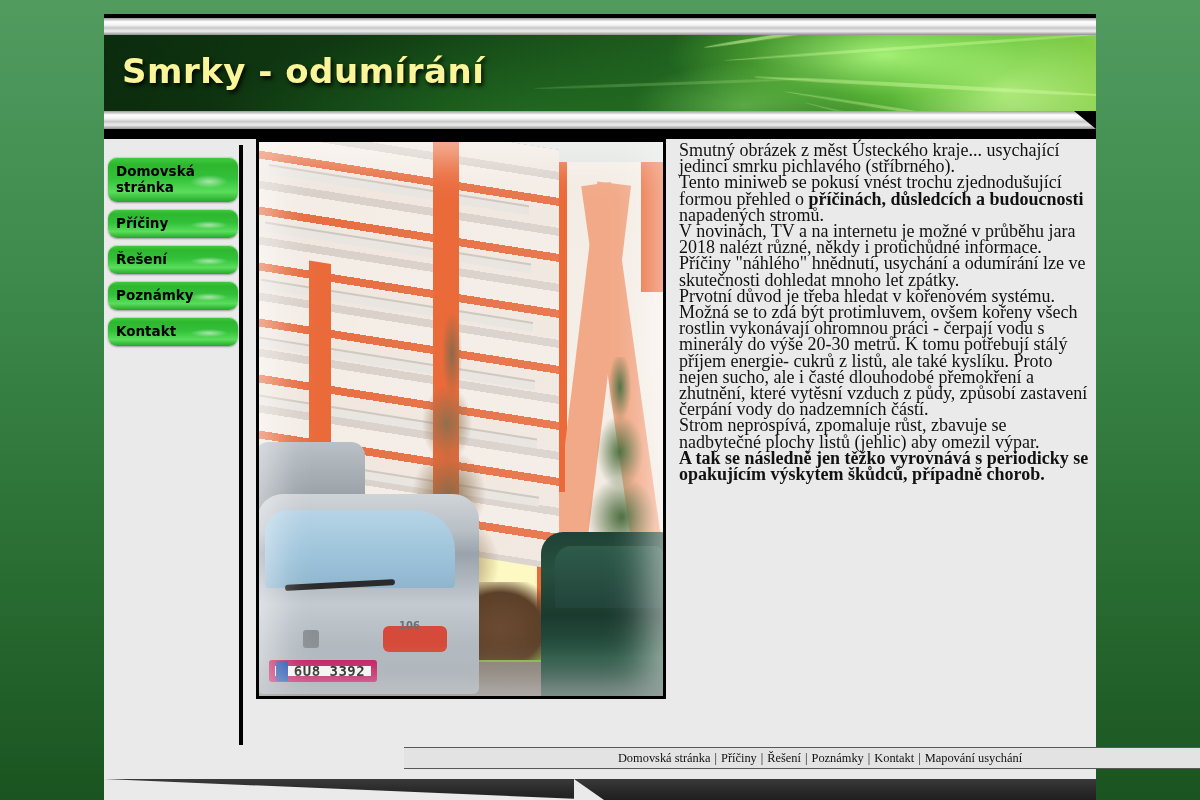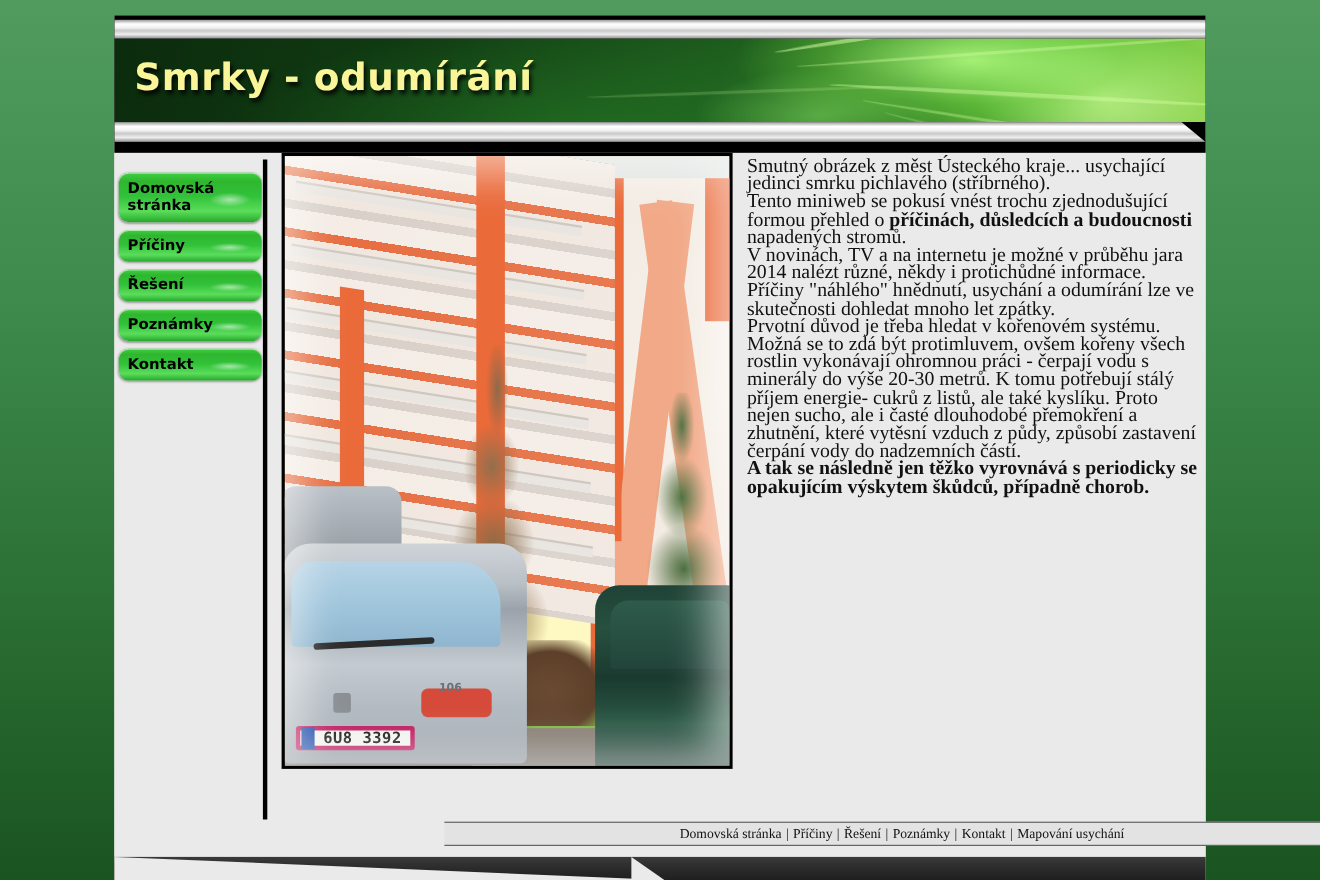--- a/index.html
+++ b/index.html
@@ -200,21 +200,21 @@
   }
   #car-glass {
     left:6px; top:368px; width:190px; height:78px;
     background: linear-gradient(to bottom, #b7d4e6 0%, #9cc3da 60%, #8fb6ce 100%);
     border-radius: 22px 40px 4px 4px;
   }
   #wiper { left:26px; top:440px; width:110px; height:6px; background:#2b2b2b; border-radius:3px; transform:rotate(-3deg); }
   #taillight { left:124px; top:484px; width:64px; height:26px; background:#d8402e; border-radius:6px; opacity:.92; }
   #plate {
     left:10px; top:518px; width:108px; height:22px;
-    background:#f2f2ee; border:4px solid #be185d; border-radius:3px;
+    background:#f2f2ee; border:6px solid #be185d; border-radius:3px;
     display:flex; align-items:center;
   }
   #plate-eu { width:12px; height:20px; background:#1747a8; margin-left:1px; border-radius:2px 0 0 2px;}
   #plate-txt {
     flex:1; text-align:center;
     font-family:"DejaVu Sans Mono", monospace; font-size:14px; font-weight:bold;
     color:#111; letter-spacing:.5px;
   }
   #car-badge { left:44px; top:488px; width:16px; height:18px; background:#8a8f94; border-radius:3px; }
   #car-model { left:140px; top:478px; font-family:"DejaVu Sans",sans-serif; font-size:10px; color:#6a7076; font-weight:bold; }
@@ -379,24 +379,25 @@
             <div id="plate-eu"></div>
             <div id="plate-txt">6U8  3392</div>
           </div>
           <div class="ph" id="photo-vig"></div>
         </div>
       </div>
 
       <article id="article">
         <p>Smutný obrázek z měst Ústeckého kraje... usychající jedinci smrku pichlavého (stříbrného).</p>
         <p><span>Tento miniweb se pokusí vnést trochu zjednodušující formou přehled o </span><span class="b">příčinách, důsledcích a budoucnosti</span><span> napadených stromů.</span></p>
-        <p>V novinách, TV a na internetu je možné v průběhu jara 2014 nalézt různé, někdy i protichůdné informace.</p>
+        <p>V novinách, TV a na internetu je možné v průběhu jara 2018 nalézt různé, někdy i protichůdné informace.</p>
         <p>Příčiny "náhlého" hnědnutí, usychání a odumírání lze ve skutečnosti dohledat mnoho let zpátky.</p>
         <p>Prvotní důvod je třeba hledat v kořenovém systému.</p>
         <p>Možná se to zdá být protimluvem, ovšem kořeny všech rostlin vykonávají ohromnou práci - čerpají vodu s minerály do výše 20-30 metrů. K tomu potřebují stálý příjem energie- cukrů z listů, ale také kyslíku. Proto nejen sucho, ale i časté dlouhodobé přemokření a zhutnění, které vytěsní vzduch z půdy, způsobí zastavení čerpání vody do nadzemních částí.</p>
+        <p>Strom neprospívá, zpomaluje růst, zbavuje se nadbytečné plochy listů (jehlic) aby omezil výpar.</p>
         <p class="b">A tak se následně jen těžko vyrovnává s periodicky se opakujícím výskytem škůdců, případně chorob.</p>
       </article>
 
       <div id="footer-area">
         <div id="footer-band">
           <a href="#">Domovská stránka</a>
           <span class="sep">|</span>
           <a href="#">Příčiny</a>
           <span class="sep">|</span>
           <a href="#">Řešení</a>

